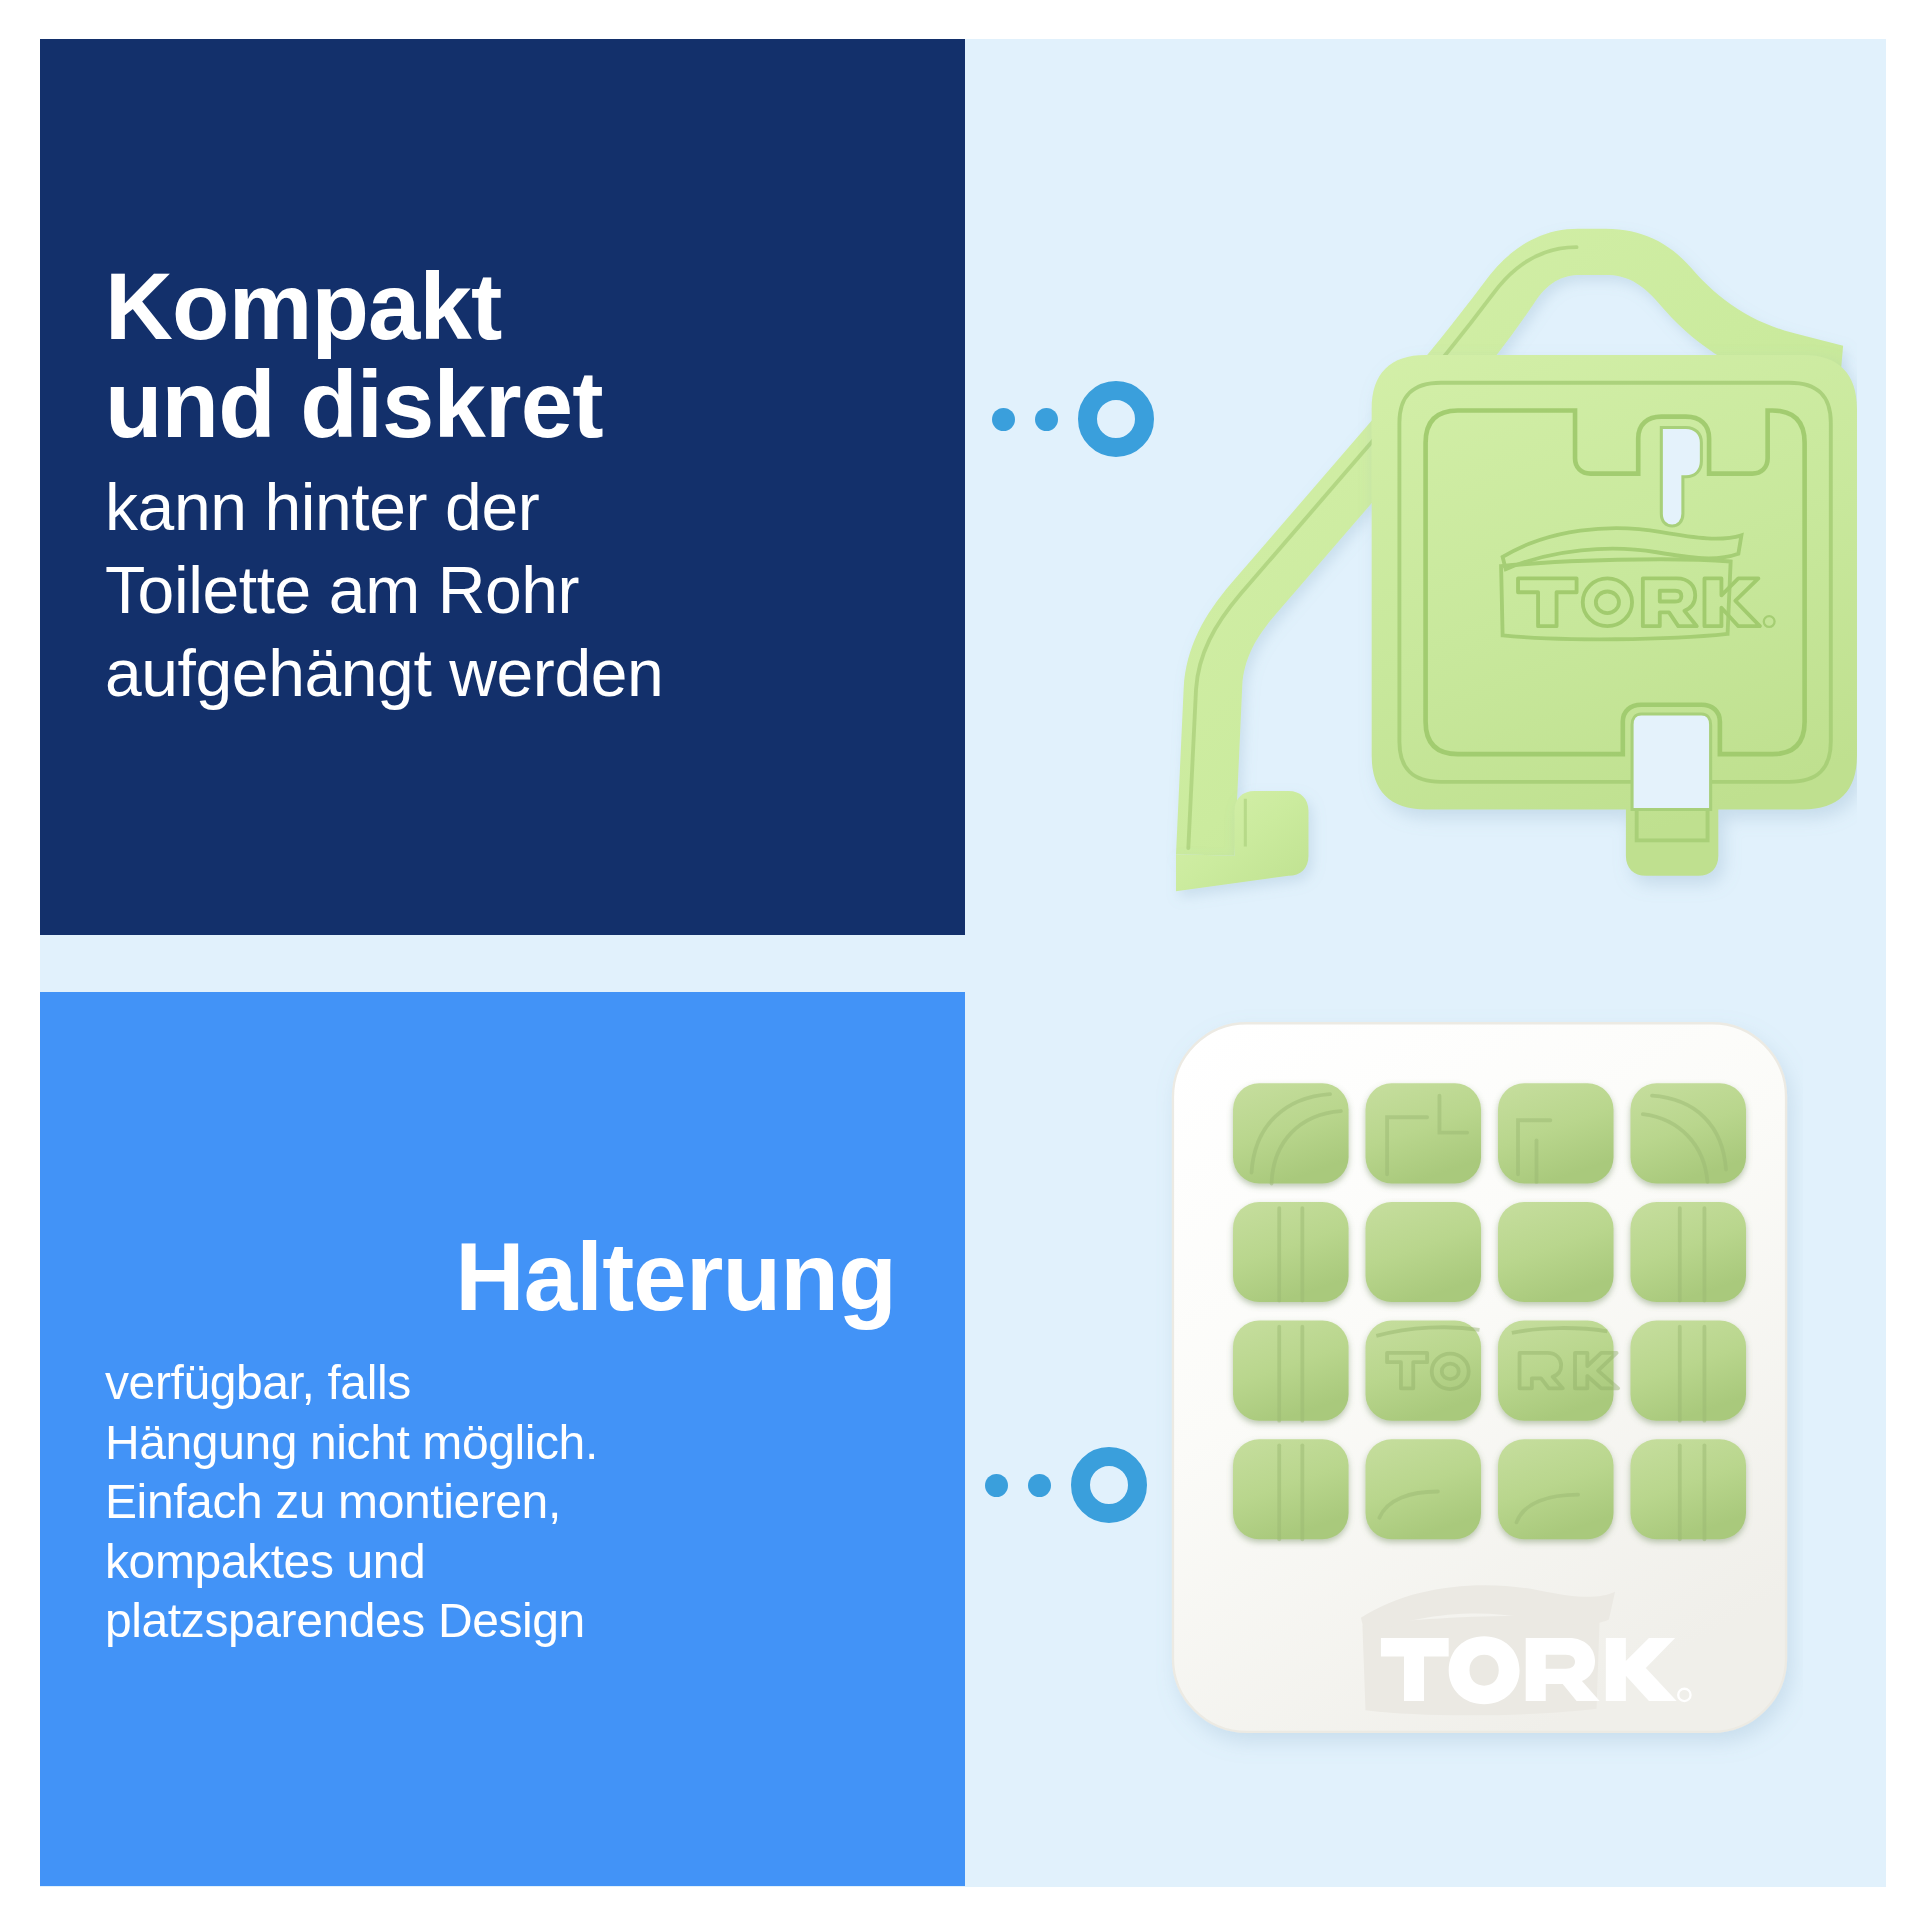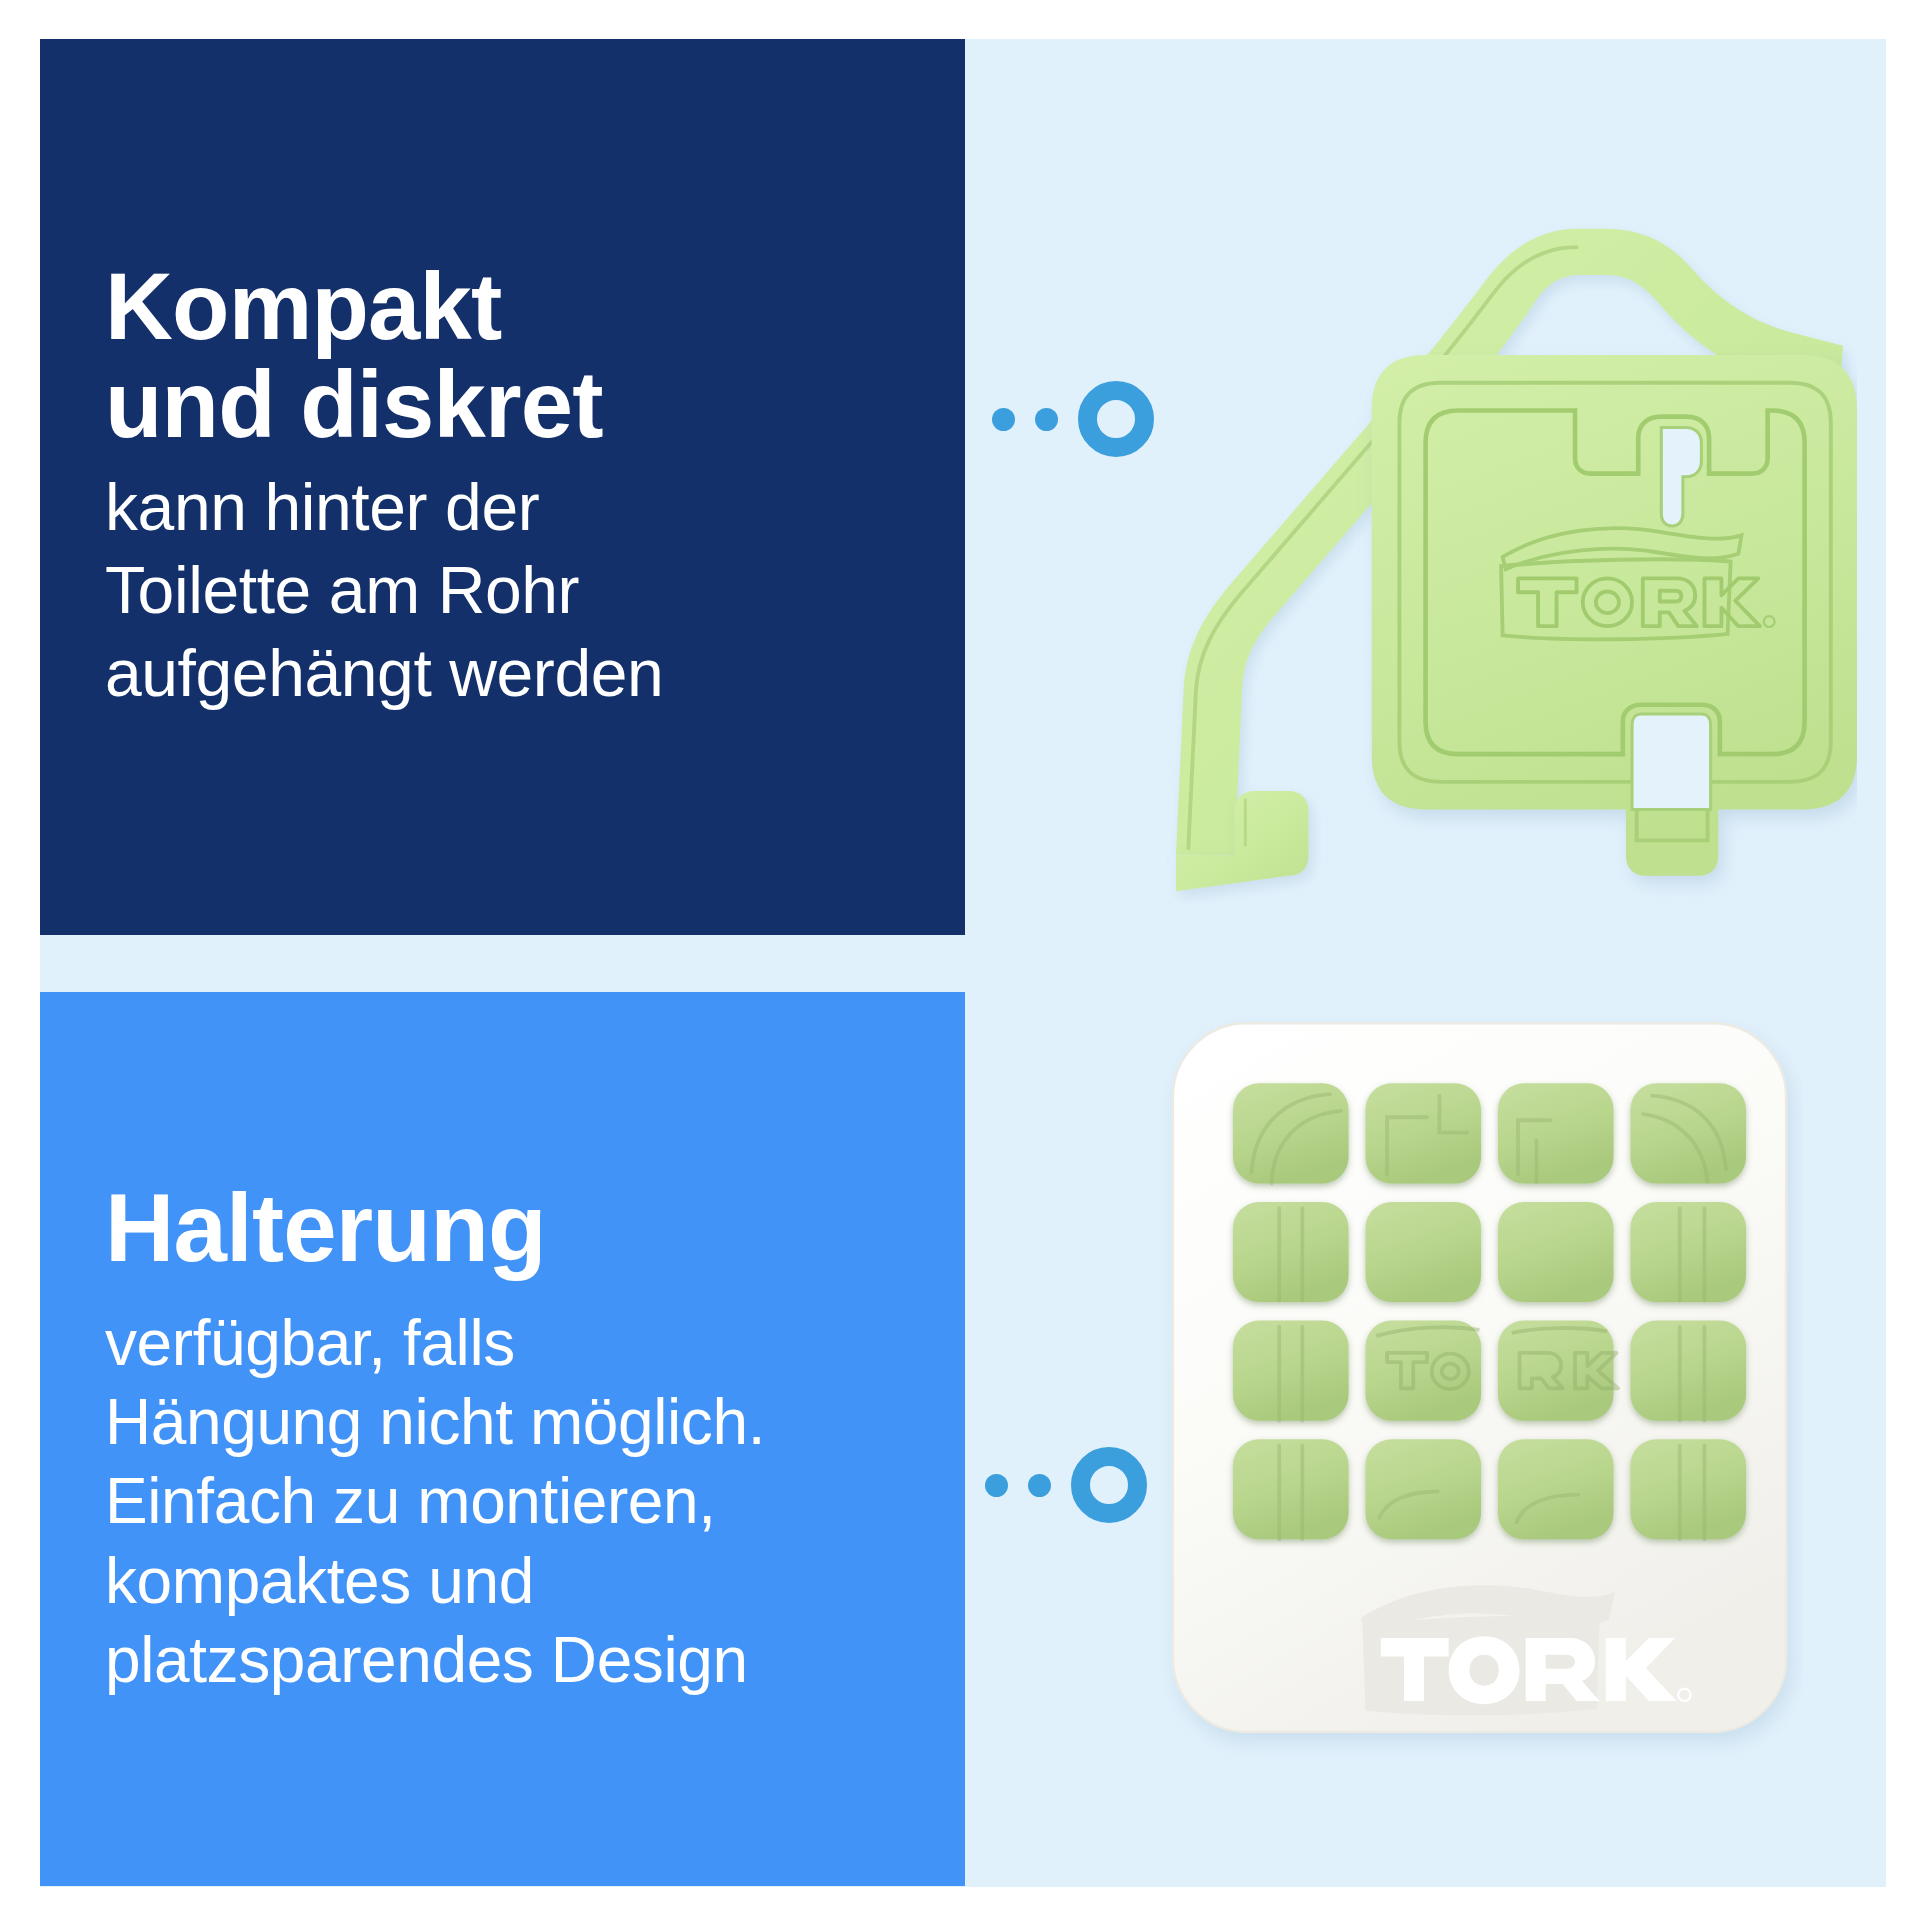--- a/index.html
+++ b/index.html
@@ -71,22 +71,22 @@
     font-weight: normal;
     font-size: 66px;
     line-height: 1.26;
     letter-spacing: -0.4px;
     white-space: pre-line;
   }
 
   #panel-top .headline { margin-bottom: 12.3px; }
   #panel-top .subline  { font-size: 66px; }
 
-  #panel-bottom .headline { font-size: 96px; margin-bottom: 26px; }
-  #panel-bottom .subline  { font-size: 64px; line-height: 1.24; }
+  #panel-bottom .headline { font-size: 96px; margin-bottom: 26px; text-align: right; }
+  #panel-bottom .subline  { font-size: 48px; line-height: 1.24; }
 
   
   .connector {
     position: absolute;
     display: flex;
     align-items: center;
     gap: 20px;
   }
   #connector-top    { left: 992px; top: 381px; }
   #connector-bottom { left: 985px; top: 1447px; }

